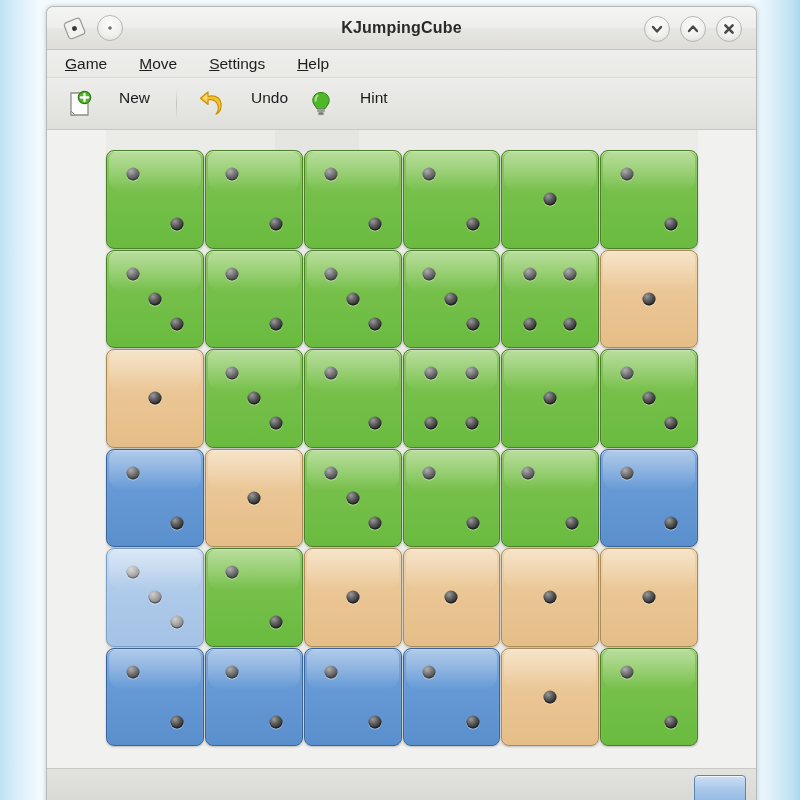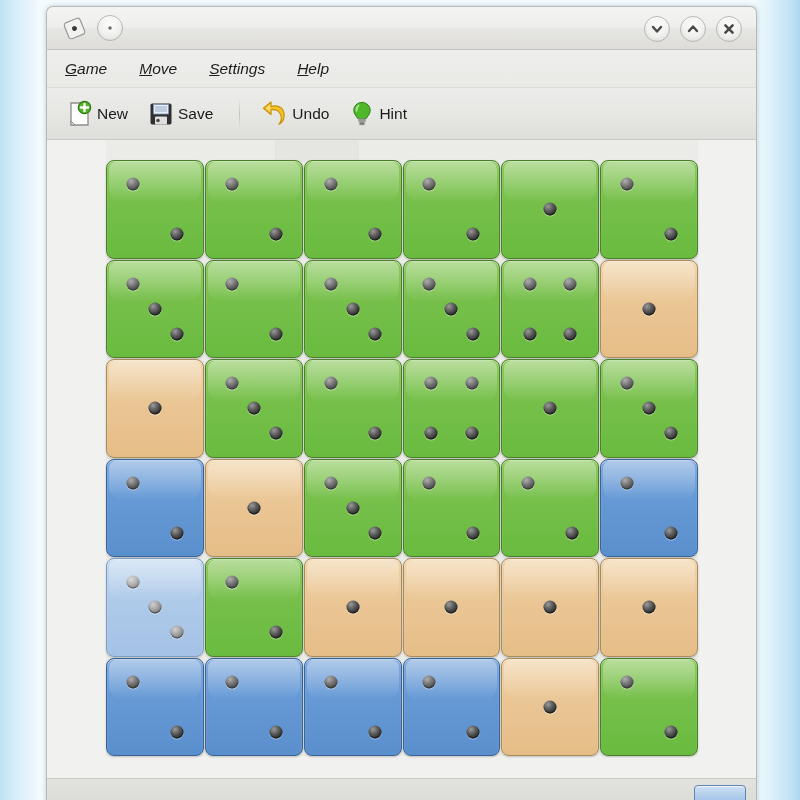--- a/index.html
+++ b/index.html
@@ -55,49 +55,48 @@
     width: 26px; height: 26px; border-radius: 50%;
     background: radial-gradient(circle at 50% 35%, #fdfdfd 0%, #f0f0ee 55%, #d8d8d4 100%);
     border: 1px solid #b6b6b1;
     box-shadow: inset 0 1px 0 #fff;
     display: flex; align-items: center; justify-content: center;
   }
   .circ-btn svg { display: block; }
 
   
   #menubar {
-    height: 38px;
+    height: 28px;
     background: linear-gradient(to bottom, #eeeeec, #e9e9e6);
     display: flex;
     align-items: center;
     padding-left: 14px;
     gap: 24px;
     border-bottom: 1px solid #dcdcd7;
-    font-style: italic;
   }
   .menu-item {
     font-size: 15.5px;
     color: #1d1d1d;
     padding: 2px 4px;
     cursor: default;
   }
   .menu-item .acc { text-decoration: underline; }
 
   
   #toolbar {
     height: 52px;
     background: linear-gradient(to bottom, #ececea 0%, #e6e6e3 55%, #dededa 100%);
     border-bottom: 1px solid #c9c9c4;
     display: flex;
     align-items: center;
     padding-left: 14px;
     gap: 4px;
   }
   .tool-btn {
-    display: flex; align-items: center; gap: 2px;
+    display: flex; gap: 24px;
     padding: 4px 10px 4px 4px;
     border-radius: 3px;
     cursor: default;
   }
   .tool-btn .lbl { font-size: 15.5px; color: #1b1b1b; }
   .tool-btn.disabled .lbl { color: #a4a4a2; }
   .tool-sep {
     width: 1px; height: 30px;
     background: linear-gradient(to bottom, rgba(0,0,0,0), #c2c2bd, rgba(0,0,0,0));
     margin: 0 12px;
@@ -187,20 +186,21 @@
           </g>
         </svg>
       </div>
       <div class="circ-btn">
         <svg width="14" height="14" viewBox="0 0 14 14">
           <circle cx="7" cy="7" r="1.8" fill="#6e6e6c"></circle>
         </svg>
       </div>
     </div>
 
+    <div id="title-text">KJumpingCube</div>
 
     <div class="tb-right">
       <div class="circ-btn">
         <svg width="16" height="16" viewBox="0 0 16 16">
           <path d="M4 6 L8 10.5 L12 6" fill="none" stroke="#4a4a48" stroke-width="2.4" stroke-linecap="round" stroke-linejoin="round"></path>
         </svg>
       </div>
       <div class="circ-btn">
         <svg width="16" height="16" viewBox="0 0 16 16">
           <path d="M4 10 L8 5.5 L12 10" fill="none" stroke="#4a4a48" stroke-width="2.4" stroke-linecap="round" stroke-linejoin="round"></path>
@@ -229,34 +229,20 @@
           <path d="M6 4 H19 L23 8 V26 H6 Z" fill="#fdfdfd" stroke="#8d8d8a" stroke-width="1.3"></path>
           <path d="M19 4 V8 H23" fill="#e4e4e2" stroke="#8d8d8a" stroke-width="1.3"></path>
           <path d="M6 22 L10 26 H6 Z" fill="#e0e0dd" stroke="#8d8d8a" stroke-width="1"></path>
           <circle cx="19.5" cy="8.5" r="6.2" fill="#4eb326" stroke="#2f7a16" stroke-width="1.2"></circle>
           <path d="M19.5 4.8 V12.2 M15.8 8.5 H23.2" stroke="#fff" stroke-width="2.3" stroke-linecap="round"></path>
         </svg>
       </span>
       <span class="lbl">New</span>
     </div>
 
-    <div class="tool-btn">
-      <span class="ticon">
-        <svg width="30" height="30" viewBox="0 0 30 30">
-          <rect x="4.5" y="4.5" width="21" height="21" rx="1.8" fill="#2f2f2f"></rect>
-          <rect x="7.5" y="5.5" width="15" height="9.5" fill="#e8eef7" stroke="#7d93ad" stroke-width=".8"></rect>
-          <g stroke="#8fa8c4" stroke-width="1.1">
-            <path d="M9 8 H21 M9 10 H21 M9 12 H21"></path>
-          </g>
-          <rect x="9" y="17.5" width="12" height="8" rx="1" fill="#dedede"></rect>
-          <circle cx="12" cy="21.5" r="1.8" fill="#4a4a4a"></circle>
-        </svg>
-      </span>
-      <span class="lbl">Save</span>
-    </div>
 
     <div class="tool-sep"></div>
 
 
     <div class="tool-btn">
       <span class="ticon">
         <svg width="30" height="30" viewBox="0 0 30 30">
           <path d="M11 7.5 C19 5 25 10 24 18 C23.6 21.4 21.6 24 19 25.2
                    C21 22.6 21.8 19.6 21 16.6 C19.8 12 15.6 9.8 11 10.8
                    L11 15.5 L3.5 9.2 L11 3 Z" fill="#f6c22a" stroke="#c8920a" stroke-width="1.2" stroke-linejoin="round"></path>

